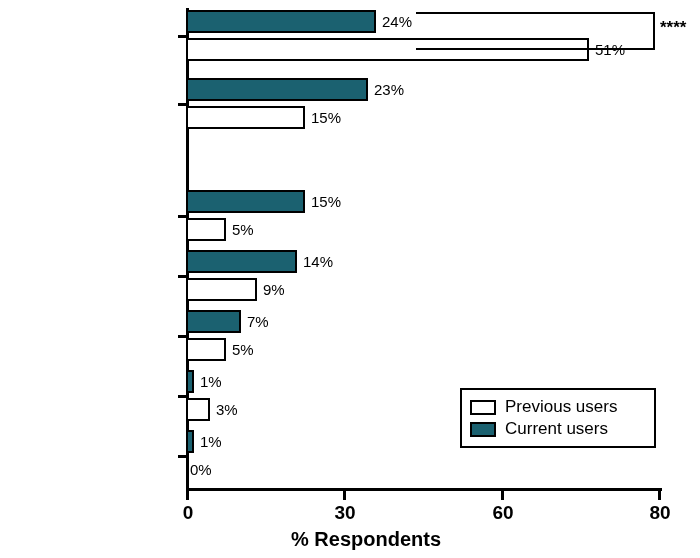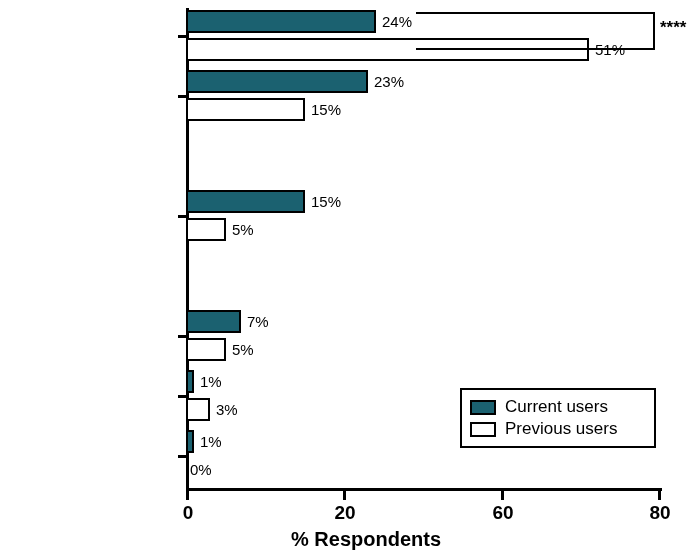--- a/index.html
+++ b/index.html
@@ -158,39 +158,47 @@
 
     <div class="group" style="top:0px;height:60px;">
       <div class="cat-tick" style="top:27px;"></div>
 
       <div class="bar current" style="top:2px;width:190px;"></div>
       <div class="bar-label" style="top:2px;left:196px;">24%</div>
       <div class="bar previous" style="top:30px;width:403px;"></div>
       <div class="bar-label" style="top:30px;left:409px;text-align:center;">51%</div>
     </div>
 
-    <div class="group" style="top:60px;height:60px;">
+    <div class="group" style="top:68px;height:60px;">
       <div class="cat-tick" style="top:27px;"></div>
 
       <div class="bar current" style="top:2px;width:182px;"></div>
       <div class="bar-label" style="top:2px;left:188px;">23%</div>
       <div class="bar previous" style="top:30px;width:119px;"></div>
       <div class="bar-label" style="top:30px;left:125px;">15%</div>
     </div>
 
 
     <div class="group" style="top:180px;height:60px;">
       <div class="cat-tick" style="top:27px;"></div>
 
       <div class="bar current" style="top:2px;width:119px;"></div>
       <div class="bar-label" style="top:2px;left:125px;">15%</div>
       <div class="bar previous" style="top:30px;width:40px;"></div>
       <div class="bar-label" style="top:30px;left:46px;">5%</div>
     </div>
 
+    <div class="group" style="top:240px;height:60px;">
+      <div class="cat-tick" style="top:27px;"></div>
+
+      <div class="bar current" style="top:2px;width:111px;"></div>
+      <div class="bar-label" style="top:2px;left:117px;">14%</div>
+      <div class="bar previous" style="top:30px;width:71px;"></div>
+      <div class="bar-label" style="top:30px;left:77px;">9%</div>
+    </div>
 
     <div class="group" style="top:300px;height:60px;">
       <div class="cat-tick" style="top:27px;"></div>
 
       <div class="bar current" style="top:2px;width:55px;"></div>
       <div class="bar-label" style="top:2px;left:61px;">7%</div>
       <div class="bar previous" style="top:30px;width:40px;"></div>
       <div class="bar-label" style="top:30px;left:46px;">5%</div>
     </div>
 
@@ -216,30 +224,30 @@
 
   <div class="sig-bracket" style="left:416px;top:12px;width:239px;height:38px;border-top-width:2px;border-bottom-width:2px;border-right-width:2px;"></div>
   <div class="sig-stars" style="left:660px;top:18px;">****</div>
 
   <div class="xtick" style="left:186px;"></div>
   <div class="xtick" style="left:343px;"></div>
   <div class="xtick" style="left:501px;"></div>
   <div class="xtick" style="left:658px;"></div>
 
   <div class="xticklabel" style="left:188px;">0</div>
-  <div class="xticklabel" style="left:345px;">20</div>
+  <div class="xticklabel" style="left:345px;">30</div>
   <div class="xticklabel" style="left:503px;">60</div>
   <div class="xticklabel" style="left:660px;">80</div>
 
   <div class="xaxis-title">% Respondents</div>
 
   <div class="legend" style="left:460px;top:388px;width:196px;">
+    <div class="legend-row">
+      <span class="legend-swatch previous"></span>
+      <span class="legend-text">Previous users</span>
+    </div>
     <div class="legend-row">
       <span class="legend-swatch current"></span>
       <span class="legend-text">Current users</span>
     </div>
-    <div class="legend-row">
-      <span class="legend-swatch previous"></span>
-      <span class="legend-text">Previous users</span>
-    </div>
   </div>
 
 </div>
 
 </body></html>

